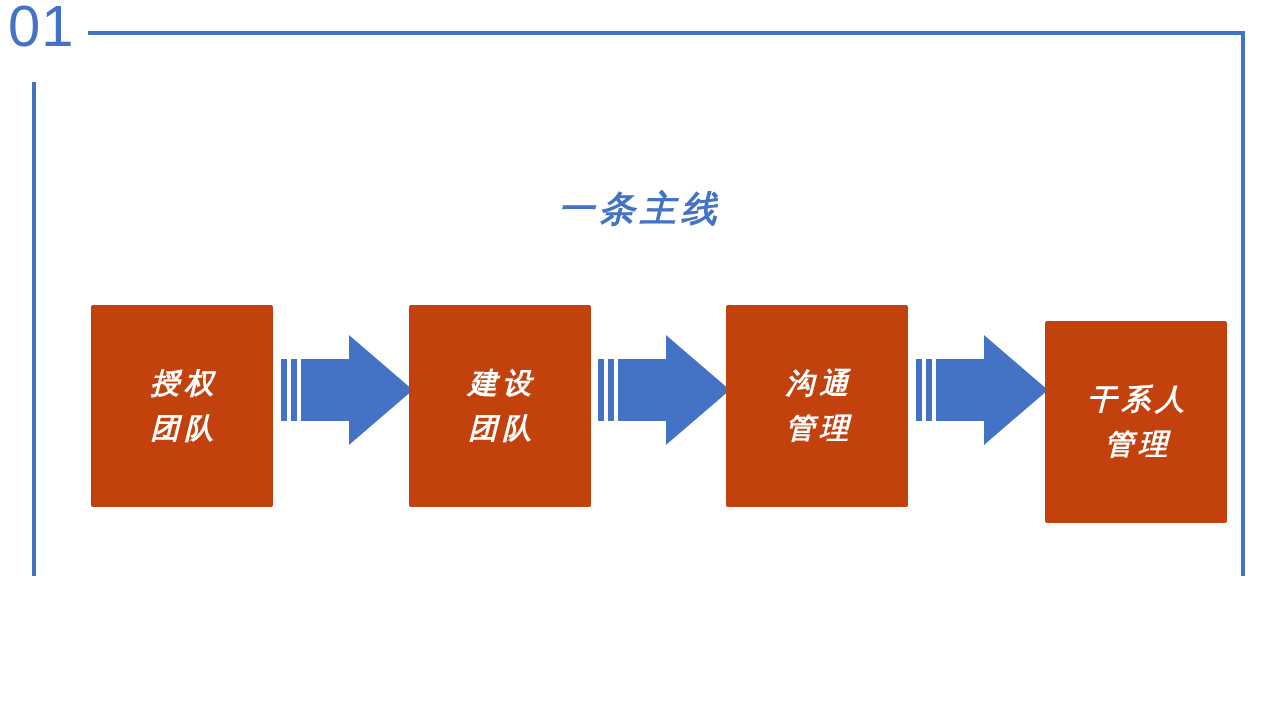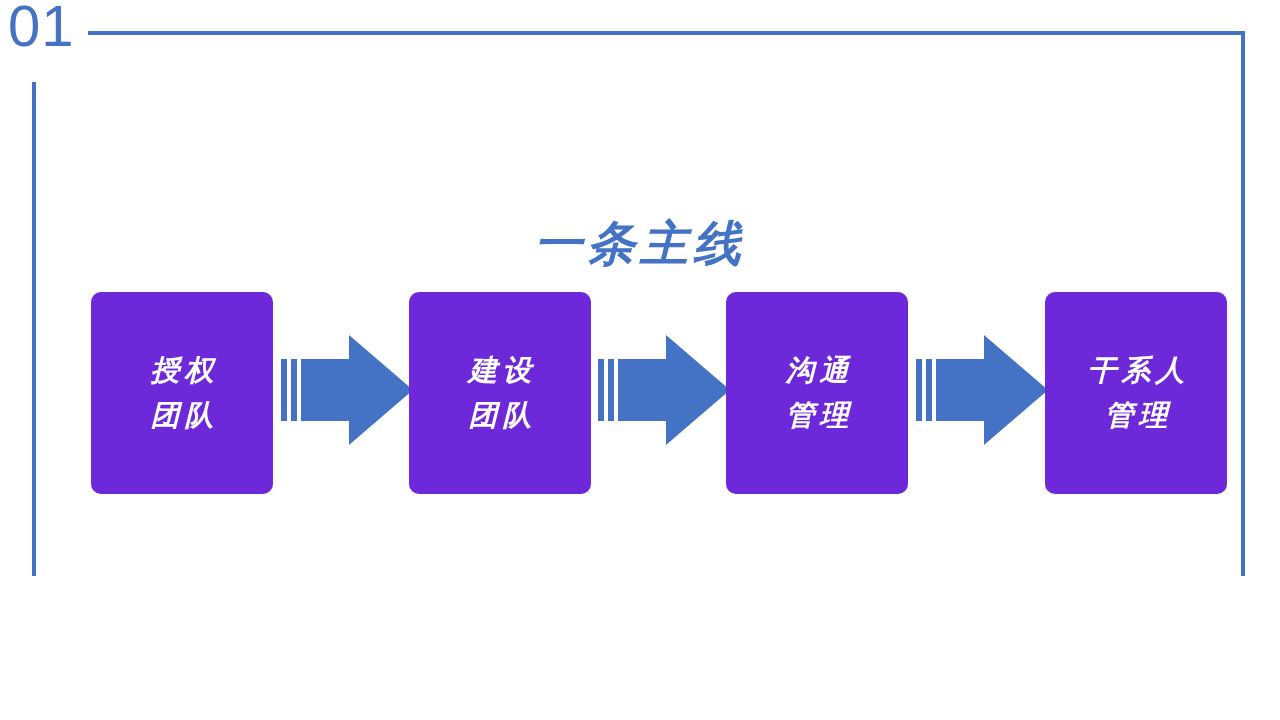--- a/index.html
+++ b/index.html
@@ -64,45 +64,44 @@
   }
 
   
   .slide-title {
     position: absolute;
     left: 0;
     top: 190px;
     width: 1280px;
     text-align: center;
     font-family: "Liberation Serif", "DejaVu Serif", serif;
-    font-size: 48px;
+    font-size: 36px;
     font-weight: 700;
     font-style: italic;
     color: #4472C4;
     letter-spacing: 5px;
     line-height: 1.1;
-    margin-top: 28px;
   }
 
   
   .flow {
     position: absolute;
     left: 0;
     top: 288px;
     width: 1280px;
     height: 204px;
   }
 
   .flow-box {
     position: absolute;
-    top: 4px;
+    top: 17px;
     width: 182px;
     height: 202px;
-    background: #6d28d9;
-    border-radius: 10px;
+    background: #c2410c;
+    border-radius: 2px;
     display: flex;
     flex-direction: column;
     align-items: center;
     justify-content: center;
     box-sizing: border-box;
   }
   .flow-box .line {
     color: #ffffff;
     font-family: "Liberation Serif", "DejaVu Serif", serif;
     font-size: 29px;
@@ -110,21 +109,21 @@
     font-style: italic;
     letter-spacing: 5px;
     text-indent: 5px;
     line-height: 1.55;
     white-space: nowrap;
   }
 
   .box-1 { left: 91px; }
   .box-2 { left: 409px; align-items: center; }
   .box-3 { left: 726px; }
-  .box-4 { left: 1045px; }
+  .box-4 { left: 1045px; margin-top: 16px; }
 
   
   .flow-arrow {
     position: absolute;
     top: 43px;
     width: 135px;
     height: 118px;
   }
   .arrow-1 { left: 281px; }
   .arrow-2 { left: 598px; }

